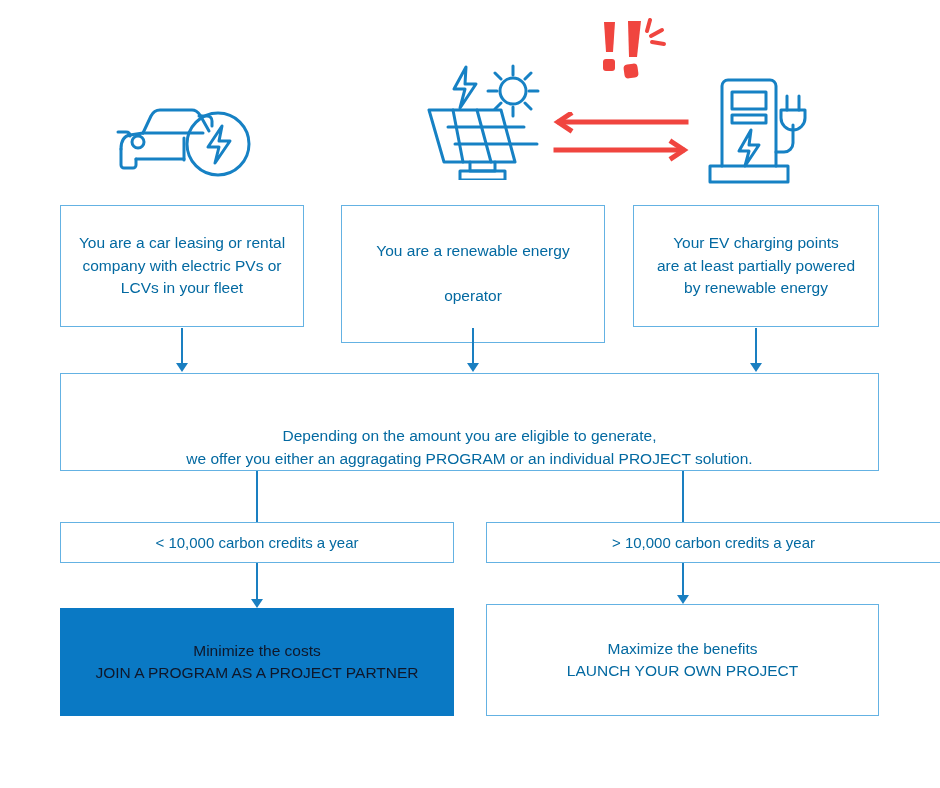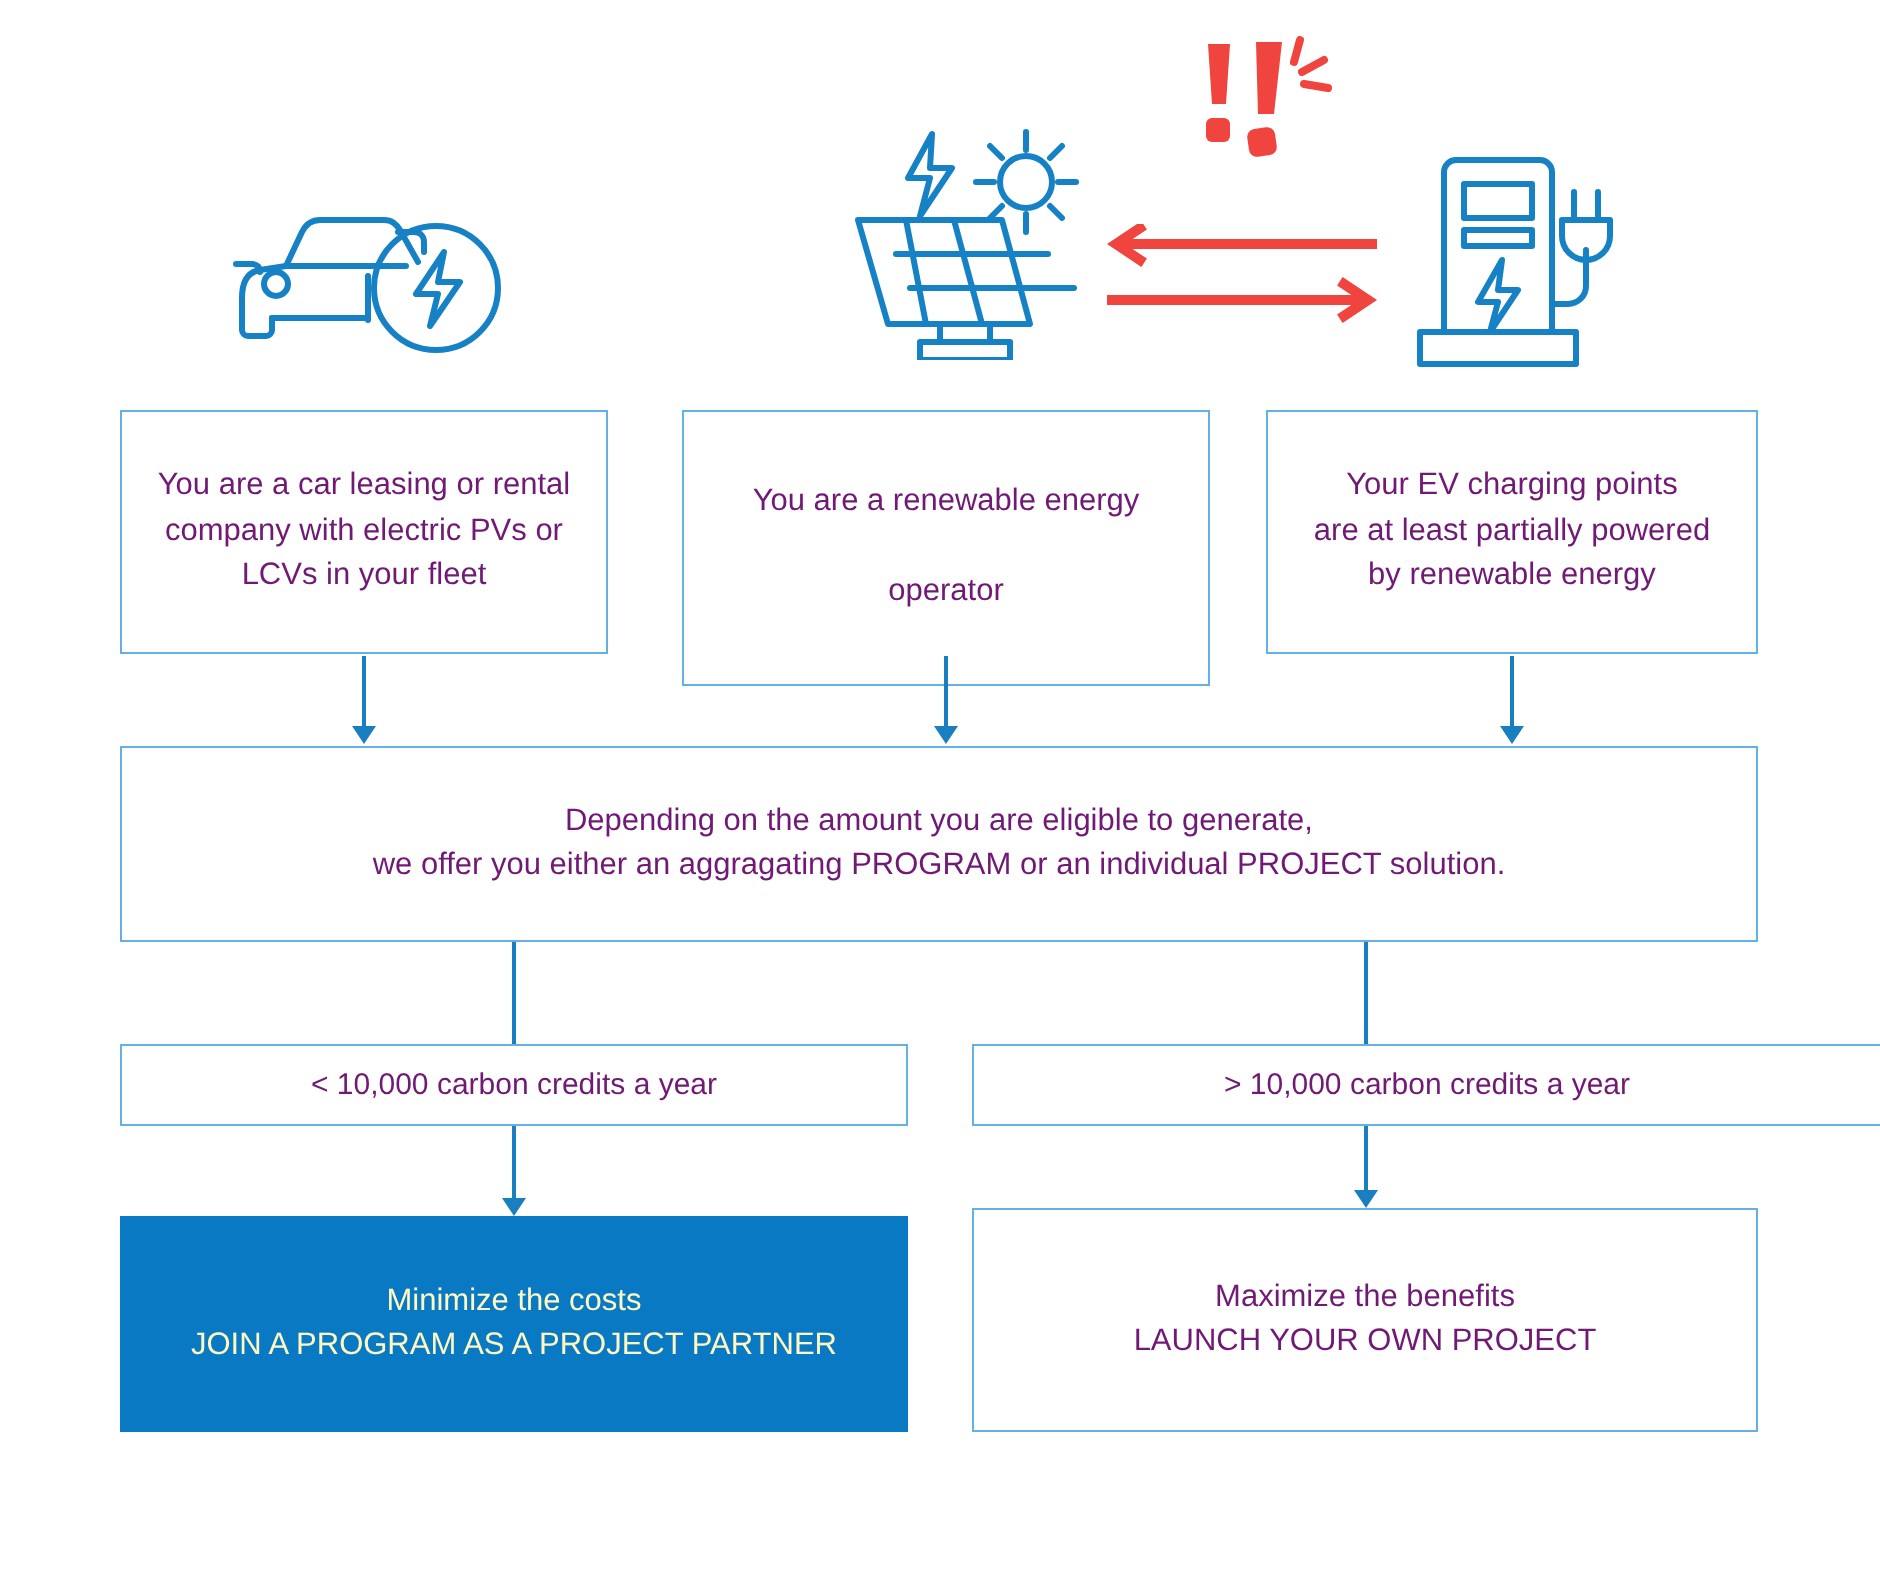--- a/index.html
+++ b/index.html
@@ -29,49 +29,50 @@
   #plug-icon  { left: 702px; top: 68px;  width: 118px; height: 118px; }
   #alert-icon { left: 592px; top: 18px;  width: 92px;  height: 62px; }
   #arrows-icon{ left: 552px; top: 112px; width: 138px; height: 50px; }
 
   
   .box {
     position: absolute;
     box-sizing: border-box;
     border: 1px solid #64b2e3;
     background: #ffffff;
-    color: #701a75;
+    color: #0369a1;
     display: flex;
     align-items: center;
     justify-content: center;
     text-align: center;
     line-height: 1.45;
   }
   .box p { margin: 0; padding: 0 10px; }
 
   .top-box { font-size: 15.5px; }
   #box-fleet   { left: 60px;  top: 205px; width: 244px; height: 122px; }
   #box-renew   { left: 341px; top: 205px; width: 264px; height: 138px; }
   #box-ev      { left: 633px; top: 205px; width: 246px; height: 122px; }
 
   #box-offer {
     left: 60px; top: 373px; width: 819px; height: 98px;
     font-size: 15.5px;
+    align-items: flex-end;
   }
 
   .credit-box { font-size: 15px; height: 41px; text-align: right; }
   #box-credit-low  { left: 60px;  top: 522px; width: 394px; }
   #box-credit-high { left: 486px; top: 522px; width: 455px; }
 
   .result-box { font-size: 15.5px; }
   #box-program {
     left: 60px; top: 608px; width: 394px; height: 108px;
     background: #0a79c4;
     border-color: #0a79c4;
-    color: #fef9c3;
+    color: #0f172a;
   }
   #box-project {
     left: 486px; top: 604px; width: 393px; height: 112px;
   }
 
   
   .conn {
     position: absolute;
     background: #1a7fc1;
   }

